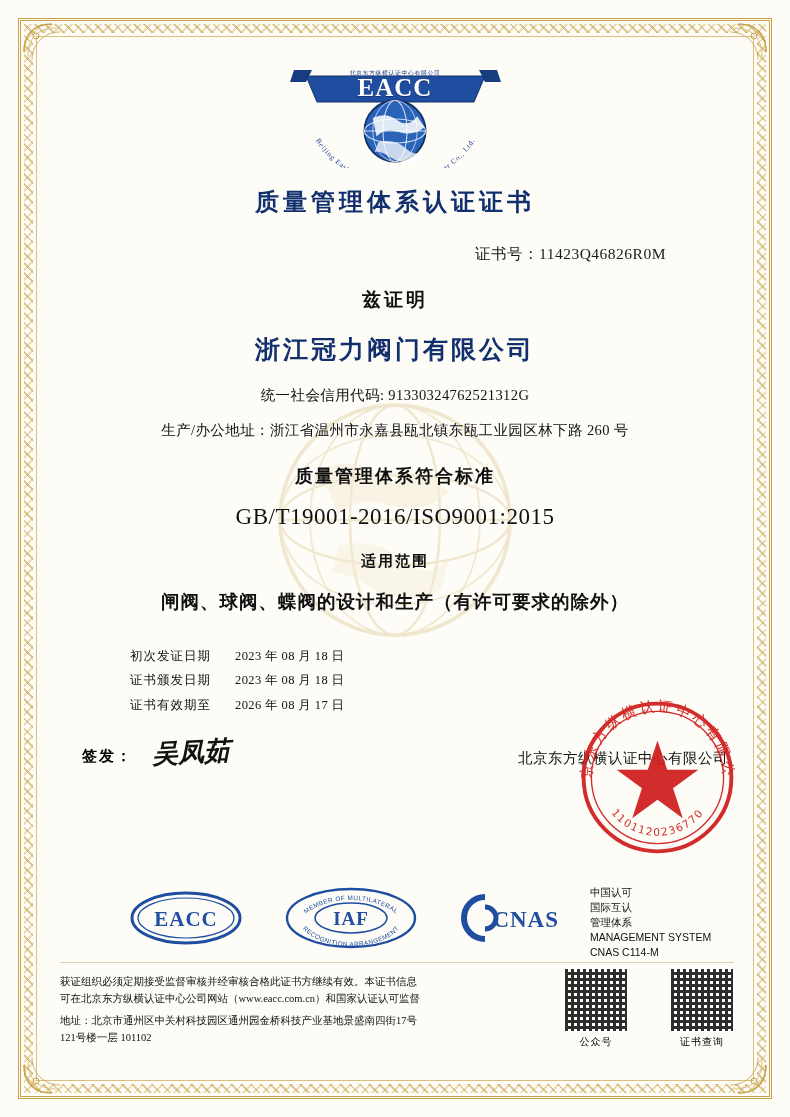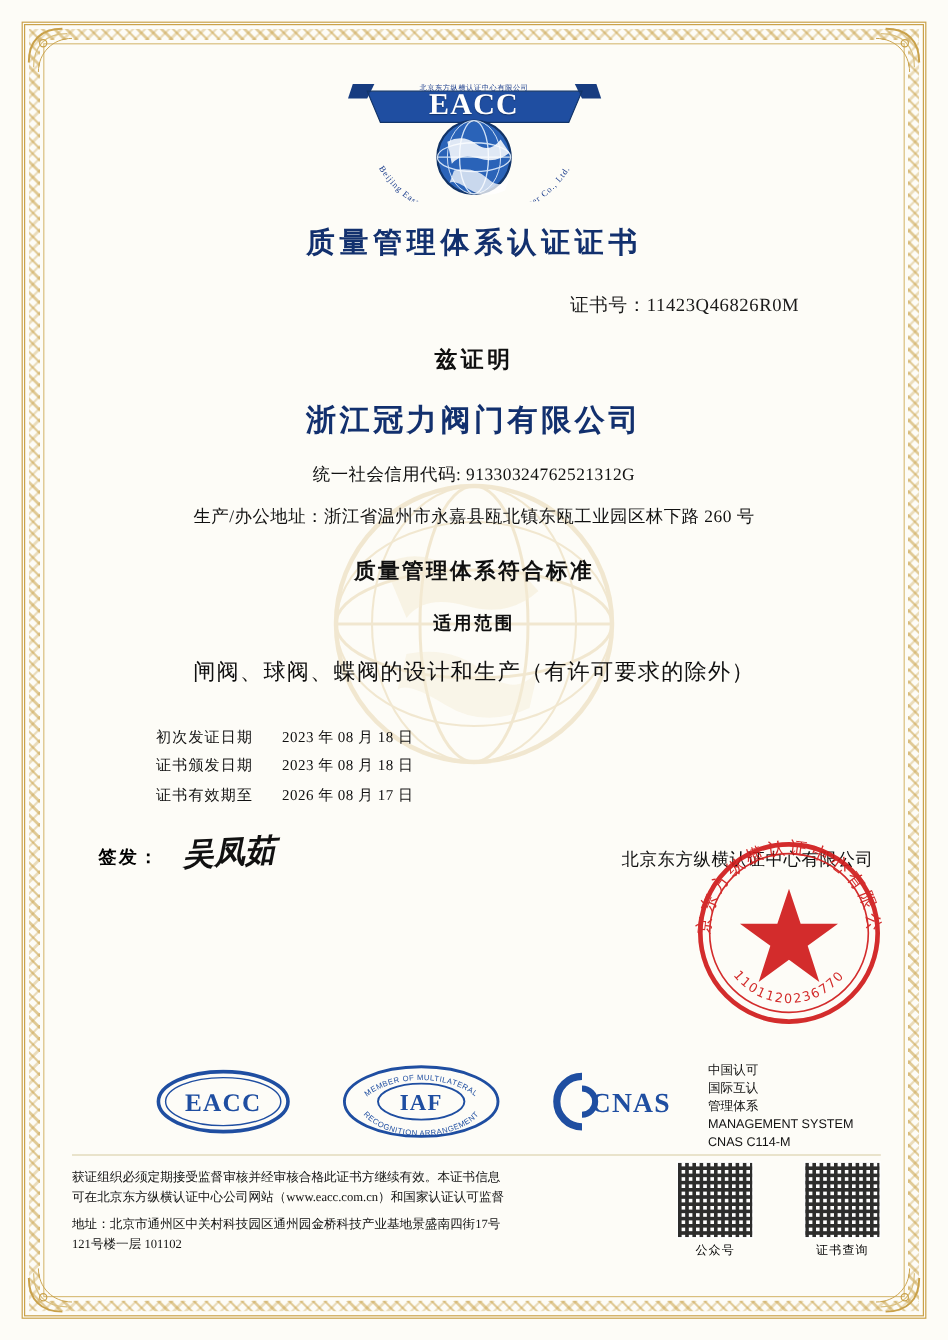--- a/index.html
+++ b/index.html
@@ -194,21 +194,21 @@
     text-align: center;
     font-size: 15px;
     font-weight: bold;
     letter-spacing: 2px;
     color: #101010;
   }
   .scope-value {
     margin-top: 18px;
     text-align: center;
     font-size: 18.5px;
-    font-weight: normal;
+    font-weight: bold;
     letter-spacing: 1px;
     color: #101010;
   }
 
   
   .dates {
     margin-top: 30px;
     margin-left: 78px;
     font-size: 12.5px;
     color: #111;
@@ -436,20 +436,21 @@
 
     <div class="hereby">兹证明</div>
 
     <div class="company">浙江冠力阀门有限公司</div>
 
     <div class="credit-code">统一社会信用代码: 91330324762521312G</div>
 
     <div class="addr">生产/办公地址：浙江省温州市永嘉县瓯北镇东瓯工业园区林下路 260 号</div>
 
     <div class="std-label">质量管理体系符合标准</div>
+    <div class="std-value">GB/T19001-2016/ISO9001:2015</div>
 
     <div class="scope-label">适用范围</div>
     <div class="scope-value">闸阀、球阀、蝶阀的设计和生产（有许可要求的除外）</div>
 
     <div class="dates">
       <div class="dates-row">
         <span class="dates-label">初次发证日期</span>
         <span class="dates-value">2023 年 08 月 18 日</span>
       </div>
       <div class="dates-row">

